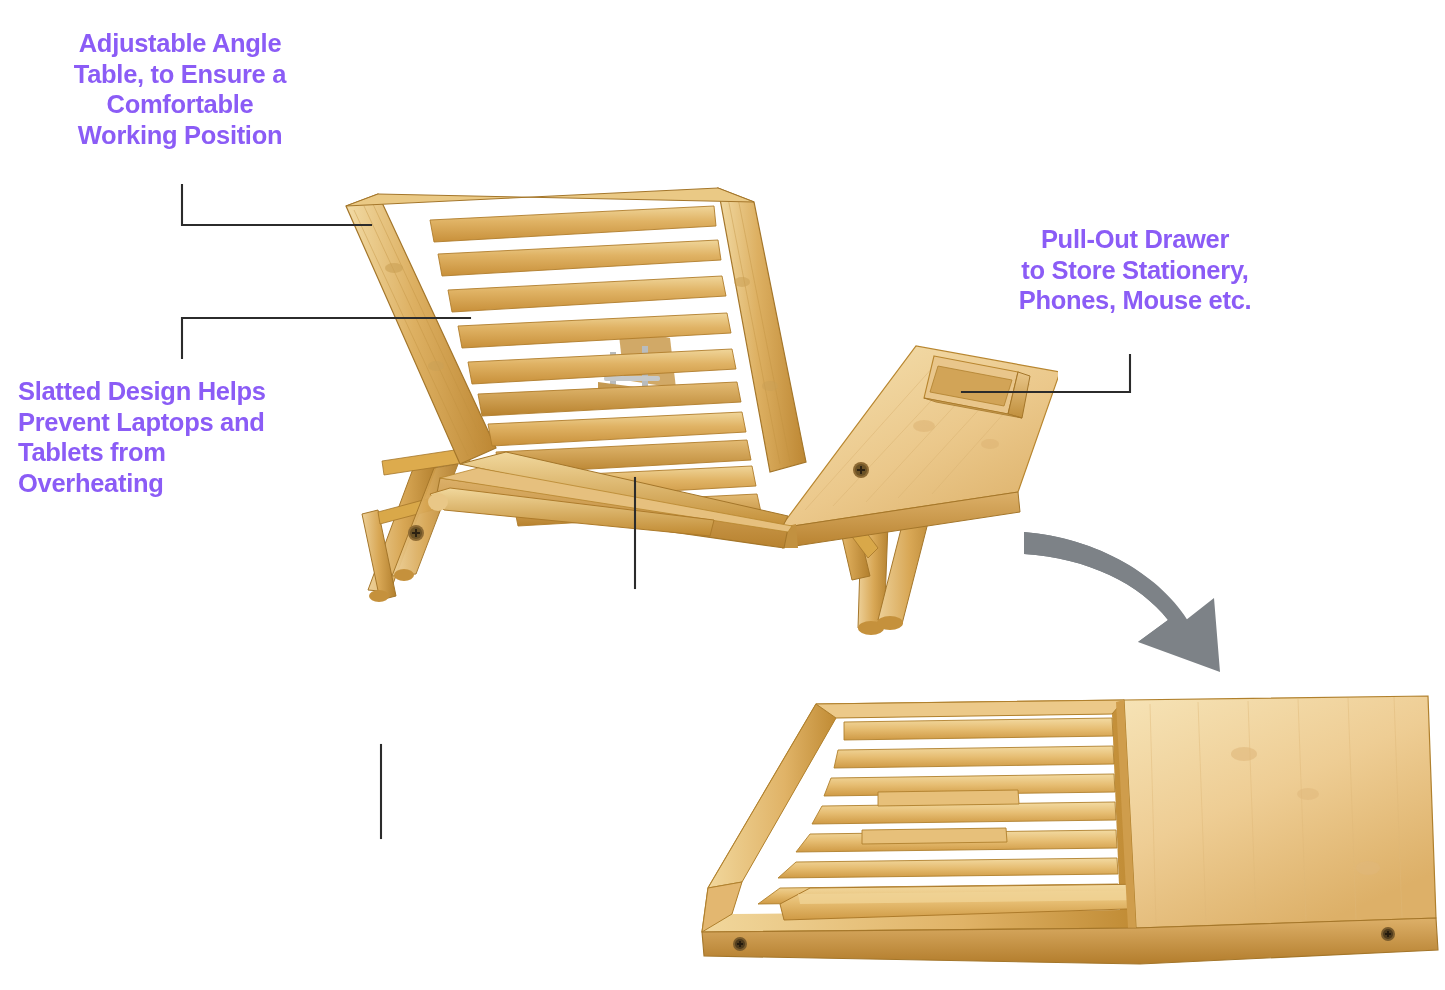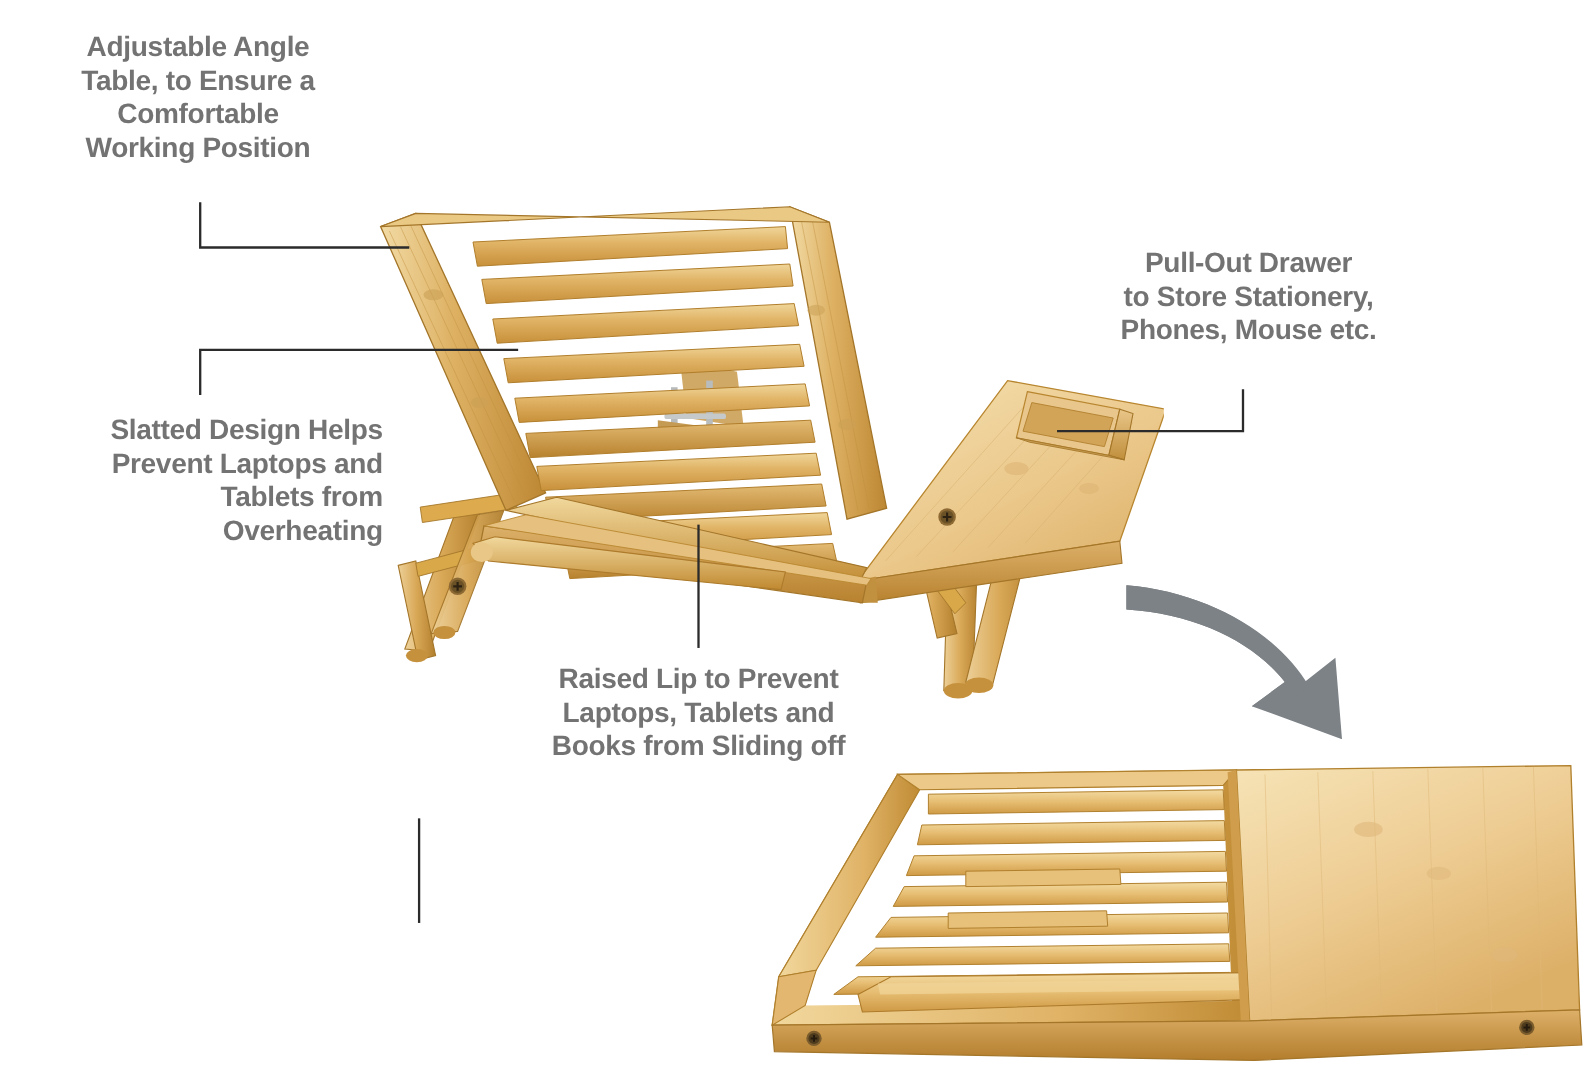--- a/index.html
+++ b/index.html
@@ -1,23 +1,23 @@
 <!DOCTYPE html>
 <html><head>
 <meta charset="utf-8">
 <style>
   html,body{margin:0;padding:0;background:#ffffff;}
   body{width:1445px;height:990px;position:relative;overflow:hidden;
        font-family:"Liberation Sans","DejaVu Sans",sans-serif;}
   .stage{position:absolute;inset:0;width:1445px;height:990px;}
-  .callout{position:absolute;color:#737373;font-weight:700;line-height:1.20;
+  .callout{position:absolute;color:#8b5cf6;font-weight:700;line-height:1.20;
            letter-spacing:-0.3px;white-space:pre-line;}
   .c-size{font-size:25.5px;}
   #callout-adjustable-angle{left:30px;top:28px;width:300px;text-align:center;}
-  #callout-slatted-design{left:18px;top:376px;width:330px;text-align:right;}
+  #callout-slatted-design{left:18px;top:376px;width:330px;text-align:left;}
   #callout-pull-out-drawer{left:985px;top:224px;width:300px;text-align:center;}
   #callout-raised-lip{left:470px;top:602px;width:330px;text-align:center;}
   #callout-folding-legs{left:258px;top:853px;width:260px;text-align:center;}
   .leaders{position:absolute;left:0;top:0;}
   .art{position:absolute;}
   #product-main{left:318px;top:176px;}
   #product-folded{left:688px;top:682px;}
   #flow-arrow{left:1018px;top:492px;}
 </style>
 </head>
@@ -280,18 +280,15 @@
 
   <div class="callout c-size" id="callout-slatted-design">Slatted Design Helps
 Prevent Laptops and
 Tablets from
 Overheating</div>
 
   <div class="callout c-size" id="callout-pull-out-drawer">Pull-Out Drawer
 to Store Stationery,
 Phones, Mouse etc.</div>
 
-  <div class="callout c-size" id="callout-raised-lip">Raised Lip to Prevent
-Laptops, Tablets and
-Books from Sliding off</div>
 
 
 </div>
 
 </body></html>

